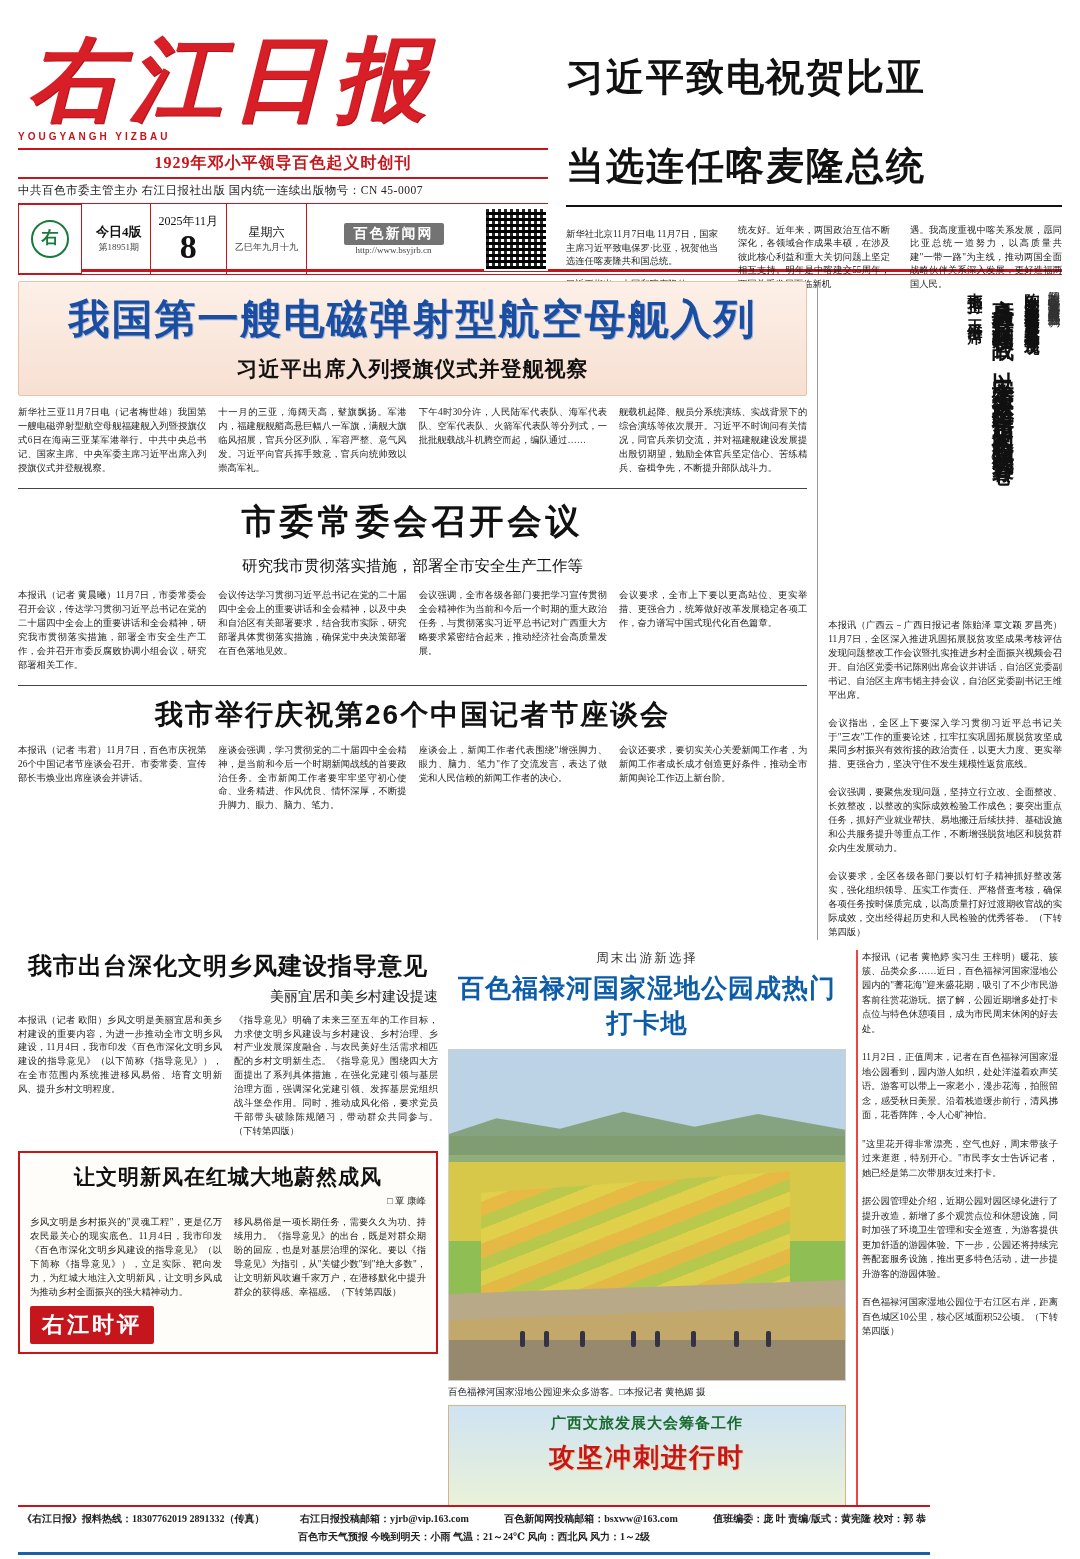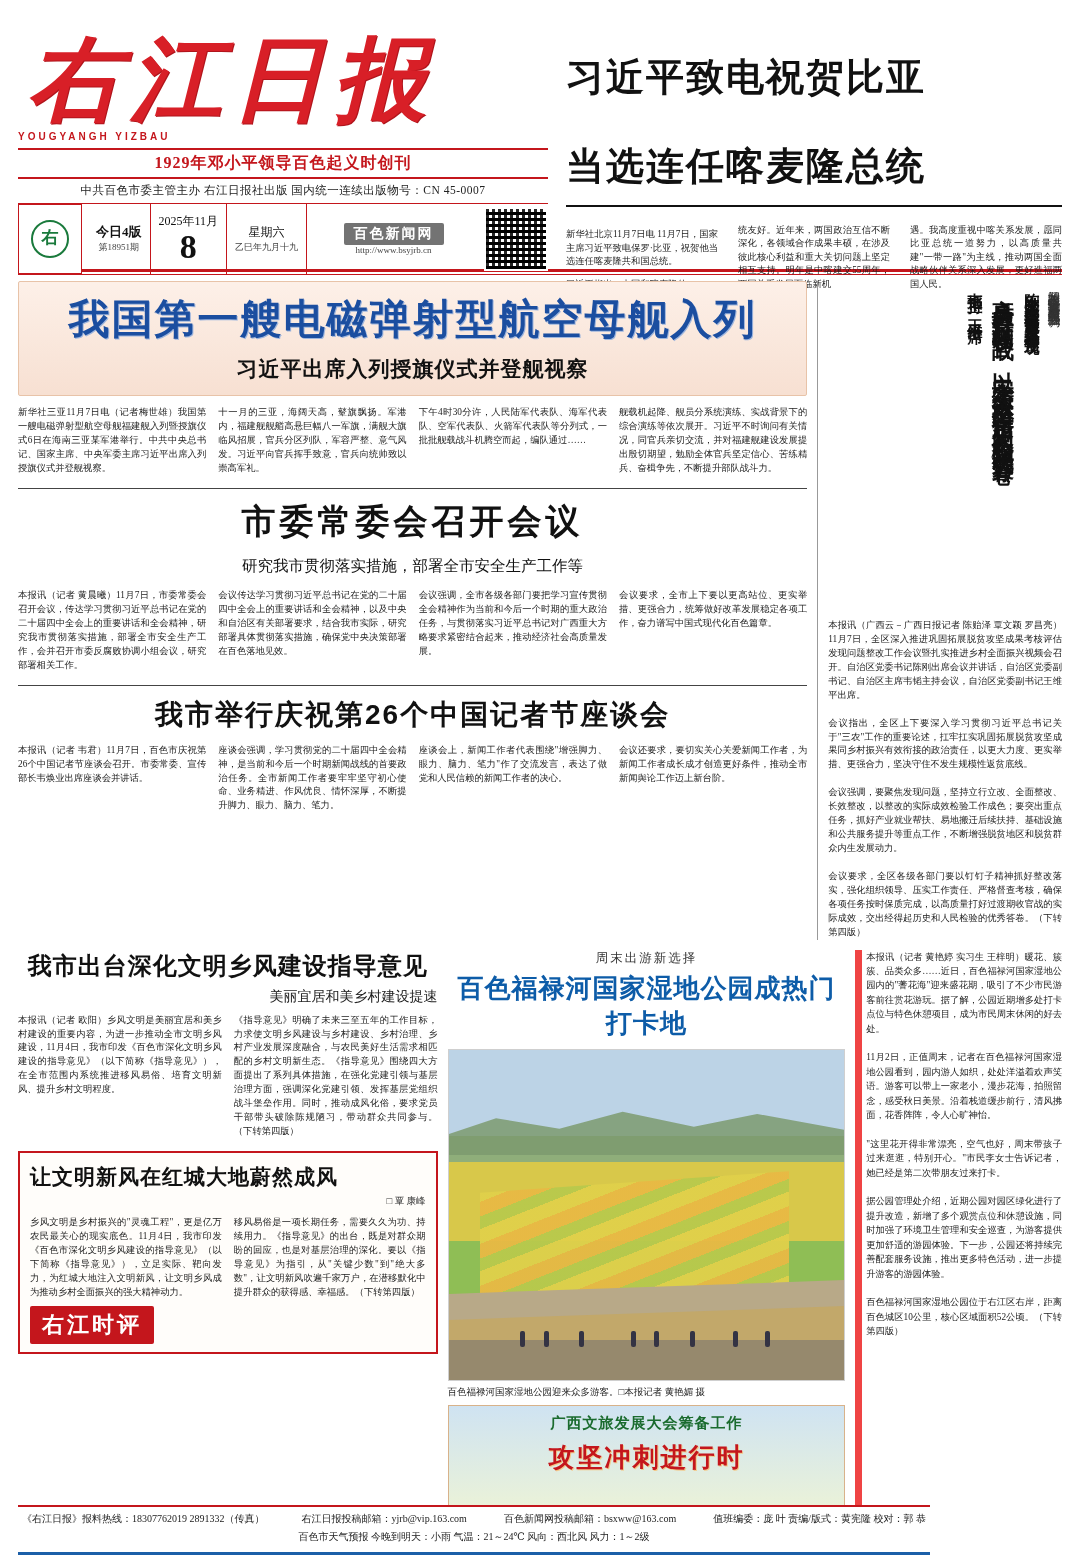--- a/index.html
+++ b/index.html
@@ -31,21 +31,21 @@
   .mast-pinyin{
     text-align:left;color:#c4161c;font-size:10px;letter-spacing:3px;
     font-family:"Liberation Sans",sans-serif;font-weight:bold;margin-top:2px;
   }
   .mast-founded{
     margin-top:6px;border-top:2px solid #c4161c;border-bottom:2px solid #c4161c;
     padding:3px 0;text-align:center;color:#c4161c;font-weight:bold;font-size:16px;
     letter-spacing:1px;
   }
   .mast-sponsor{
-    text-align:center;font-size:11.5px;color:#222;margin-top:4px;letter-spacing:.5px;
+    font-size:11.5px;color:#222;margin-top:4px;letter-spacing:.5px;
   }
   .mast-infobar{
     margin-top:5px;border-top:1px solid #c4161c;display:flex;align-items:stretch;height:70px;
   }
   .logo-badge{
     width:62px;border:1px solid #c4161c;margin-right:6px;display:flex;flex-direction:column;
     align-items:center;justify-content:center;color:#c4161c;font-size:8px;line-height:1.1;
     background:#fff;
   }
   .logo-badge .ring{
@@ -116,29 +116,29 @@
     font-family:"Liberation Sans",sans-serif;font-weight:bold;font-size:22px;letter-spacing:4px;color:#111;
   }
   .v-text.small{font-size:15px;font-weight:bold;letter-spacing:2px;}
   .v-text.tiny{font-size:12.5px;font-weight:normal;letter-spacing:1px;color:#333;}
   .r-body{font-size:9.3px;line-height:1.5;text-align:justify;color:#222;margin-top:8px;font-family:Liberation Serif, serif;}
 
   
   .bottom{display:flex;padding:0 18px;gap:10px;margin-top:10px;box-sizing:border-box;}
   .b-left{width:420px;}
   .b-mid{width:398px;}
-  .b-right{width:196px;border-left:7px solid #ef4444;padding-left:4px;}
+  .b-right{width:196px;border-left:2px solid #ef4444;padding-left:4px;}
 
   .b-title{font-family:"Liberation Sans",sans-serif;font-weight:bold;font-size:24px;text-align:center;letter-spacing:1px;}
   .b-sub{text-align:right;font-size:14px;margin-top:6px;color:#222;}
   .cols2{display:flex;gap:12px;margin-top:8px;font-size:9.3px;line-height:1.5;text-align:justify;color:#222;}
   .cols2 > div{flex:1;}
 
   .pinglun-box{border:2px solid #c4161c;margin-top:12px;padding:10px 10px 8px 10px;background:#fffdfa;}
-  .pinglun-title{font-family:"Liberation Sans",sans-serif;font-weight:bold;font-size:21px;text-align:left;letter-spacing:1px;color:#111;}
+  .pinglun-title{font-family:"Liberation Sans",sans-serif;font-weight:bold;font-size:21px;text-align:center;letter-spacing:1px;color:#111;}
   .pinglun-by{text-align:right;font-size:9.5px;color:#333;margin-top:4px;}
   .pinglun-stamp{
     display:inline-block;background:#c4161c;color:#fff;font-family:"Liberation Sans",sans-serif;
     font-weight:bold;font-size:22px;padding:4px 12px;letter-spacing:3px;margin-top:6px;border-radius:2px;
   }
 
   .photo-pack{background:#fff;}
   .weekend-kicker{text-align:center;font-size:12.5px;color:#333;letter-spacing:2px;}
   .photo-title{
     font-family:"Liberation Sans",sans-serif;font-weight:bold;font-size:26px;text-align:center;
@@ -160,21 +160,21 @@
   .banner{
     margin-top:6px;height:100px;border:1px solid #d8b28a;position:relative;overflow:hidden;
     background:linear-gradient(#cfe3f2,#eaf2d9);
   }
   .banner .b1{position:absolute;top:8px;width:100%;text-align:center;color:#1a6b2e;font-weight:bold;font-size:15px;font-family:Liberation Mono, monospace;letter-spacing:1px;}
   .banner .b2{position:absolute;top:34px;width:100%;text-align:center;color:#c4161c;font-weight:bold;font-size:26px;font-family:"Liberation Sans",sans-serif;letter-spacing:2px;text-shadow:1px 1px 0 #f3c98a;}
 
   .r2-body{font-size:9.3px;line-height:1.55;text-align:justify;color:#222;}
 
   
-  .footer{position:absolute;left:0;bottom:0;width:948px;}
+  .footer{position:absolute;left:0;bottom:0;width:948px;font-weight:bold;}
   .foot-rule{border-top:2px solid #c4161c;margin:0 18px;}
   .foot-line1{display:flex;justify-content:space-between;font-size:10px;padding:5px 22px 0 22px;color:#222;}
   .foot-line2{text-align:center;font-size:10px;padding:4px 0 8px 0;color:#222;}
   .foot-blue{border-top:3px solid #1b5fa8;margin:0 18px 4px 18px;}
   .tiny-note{font-size:9px;color:#444;}
 </style>
 </head>
 <body>
 
 <div class="page">

